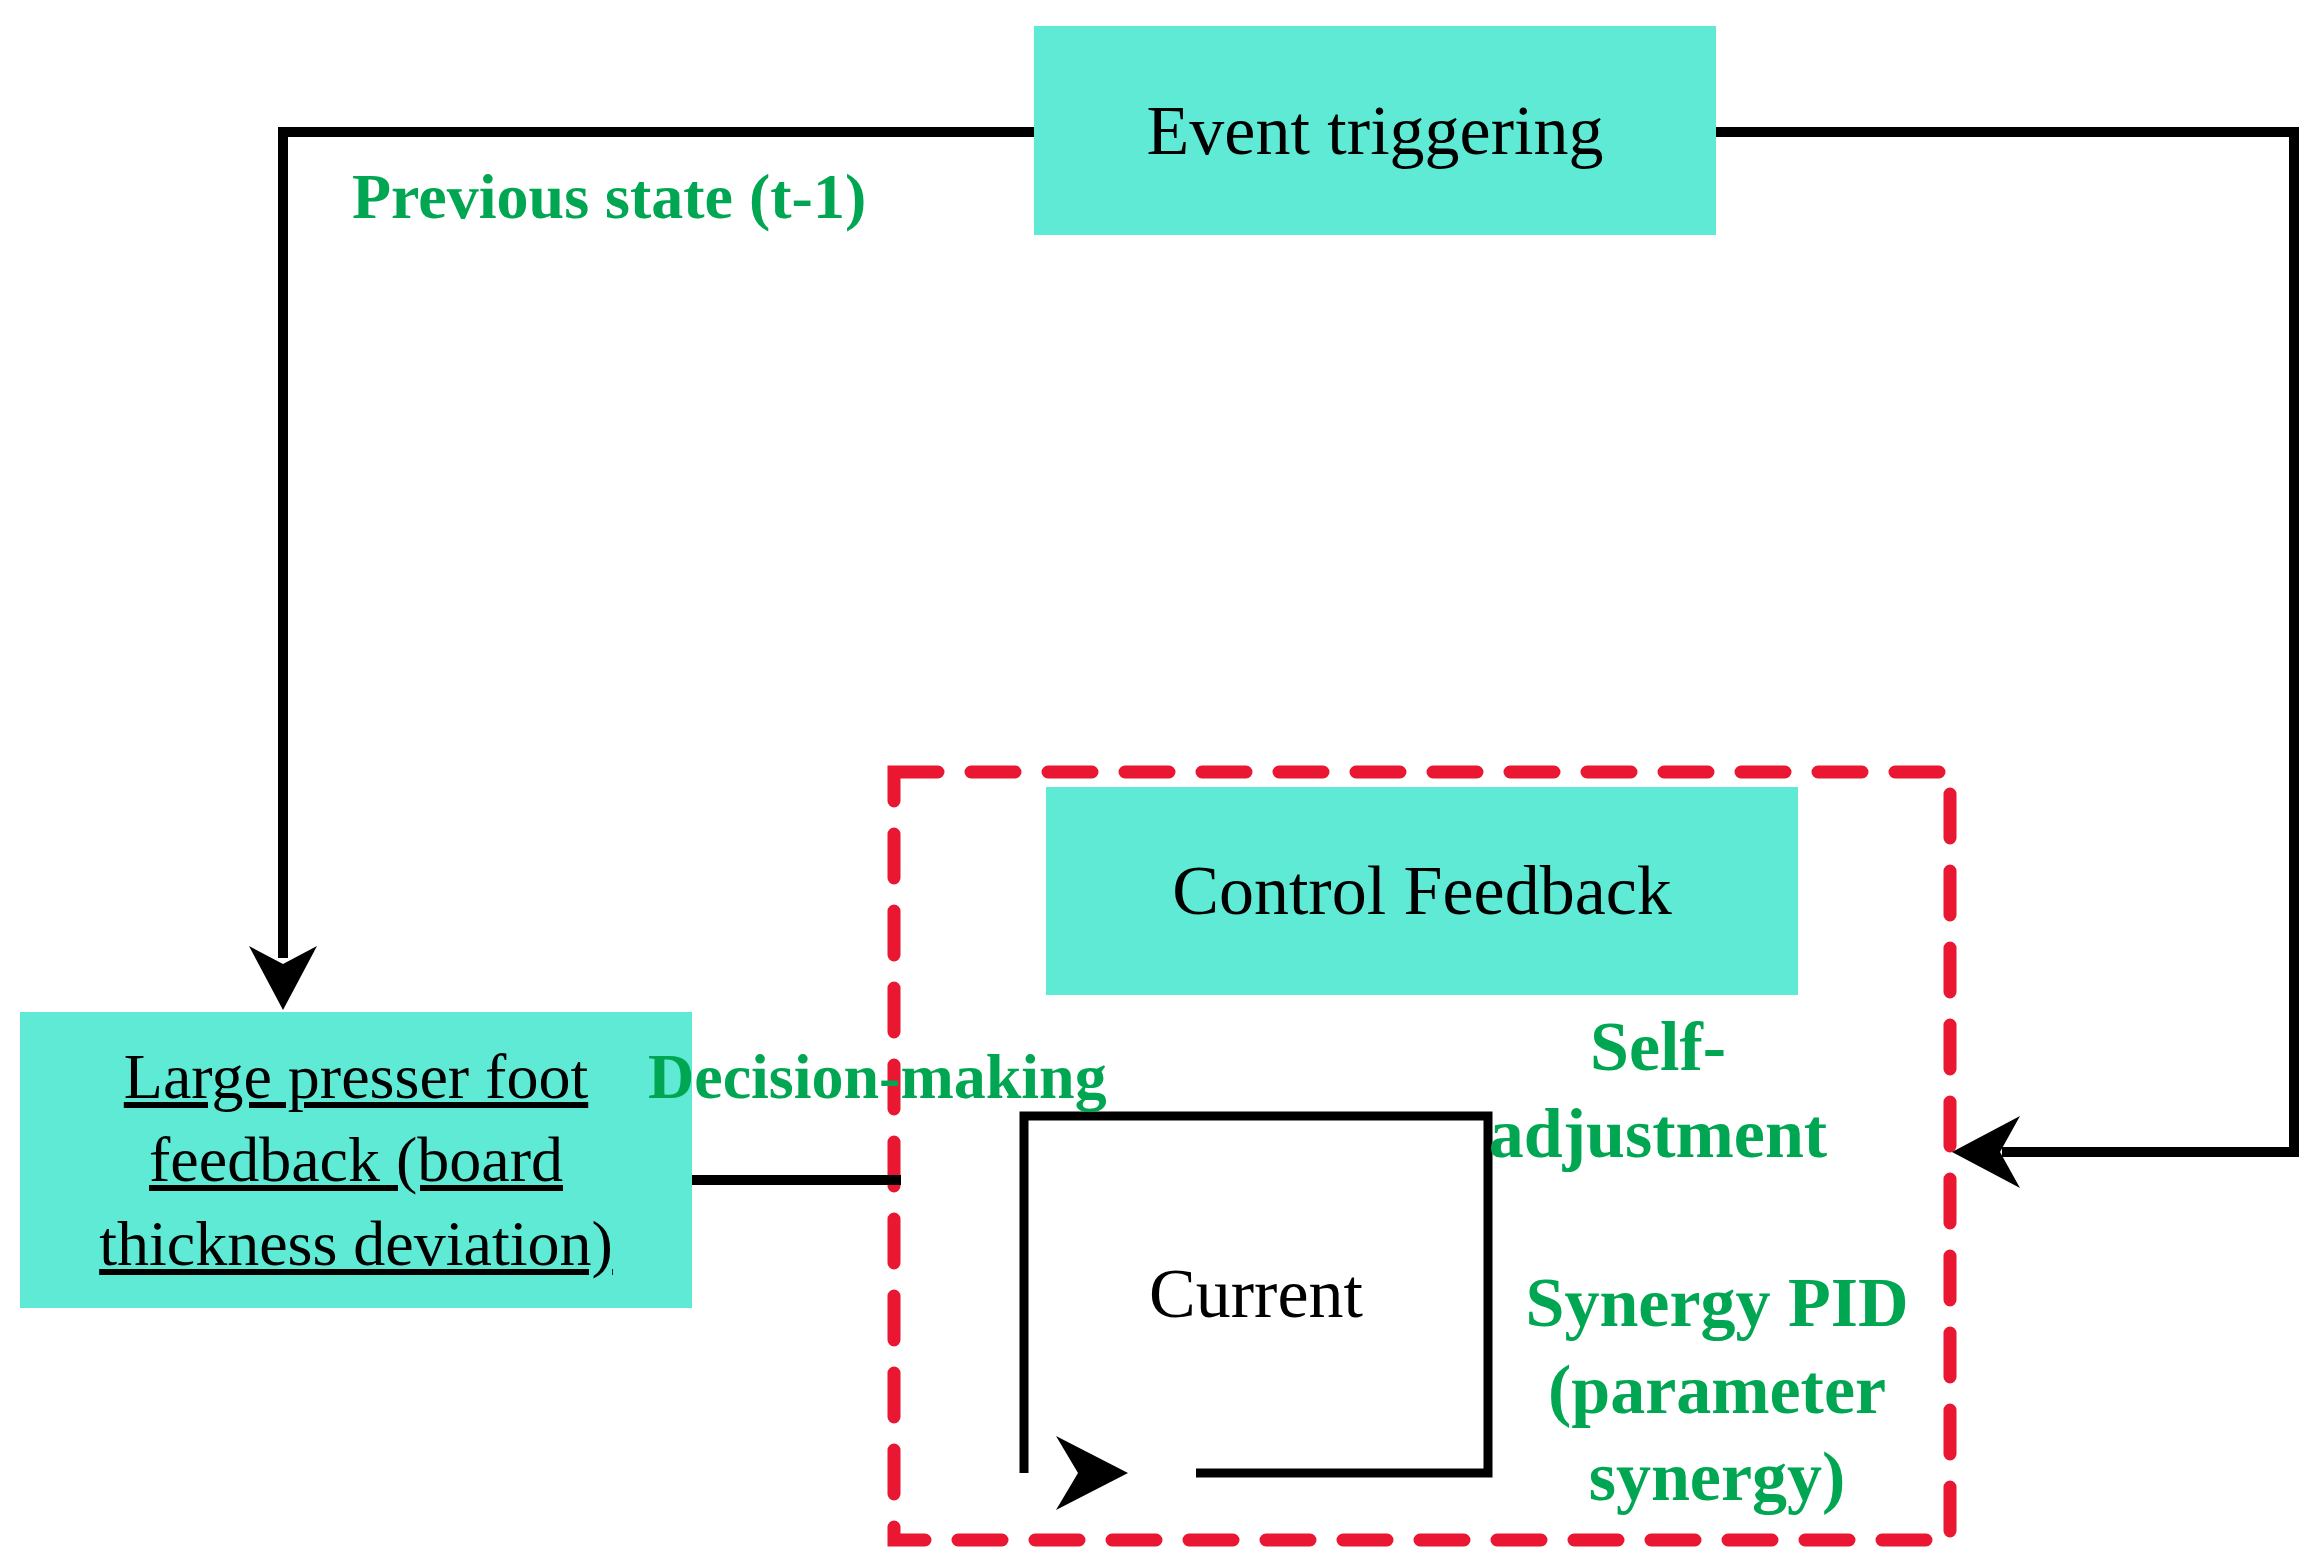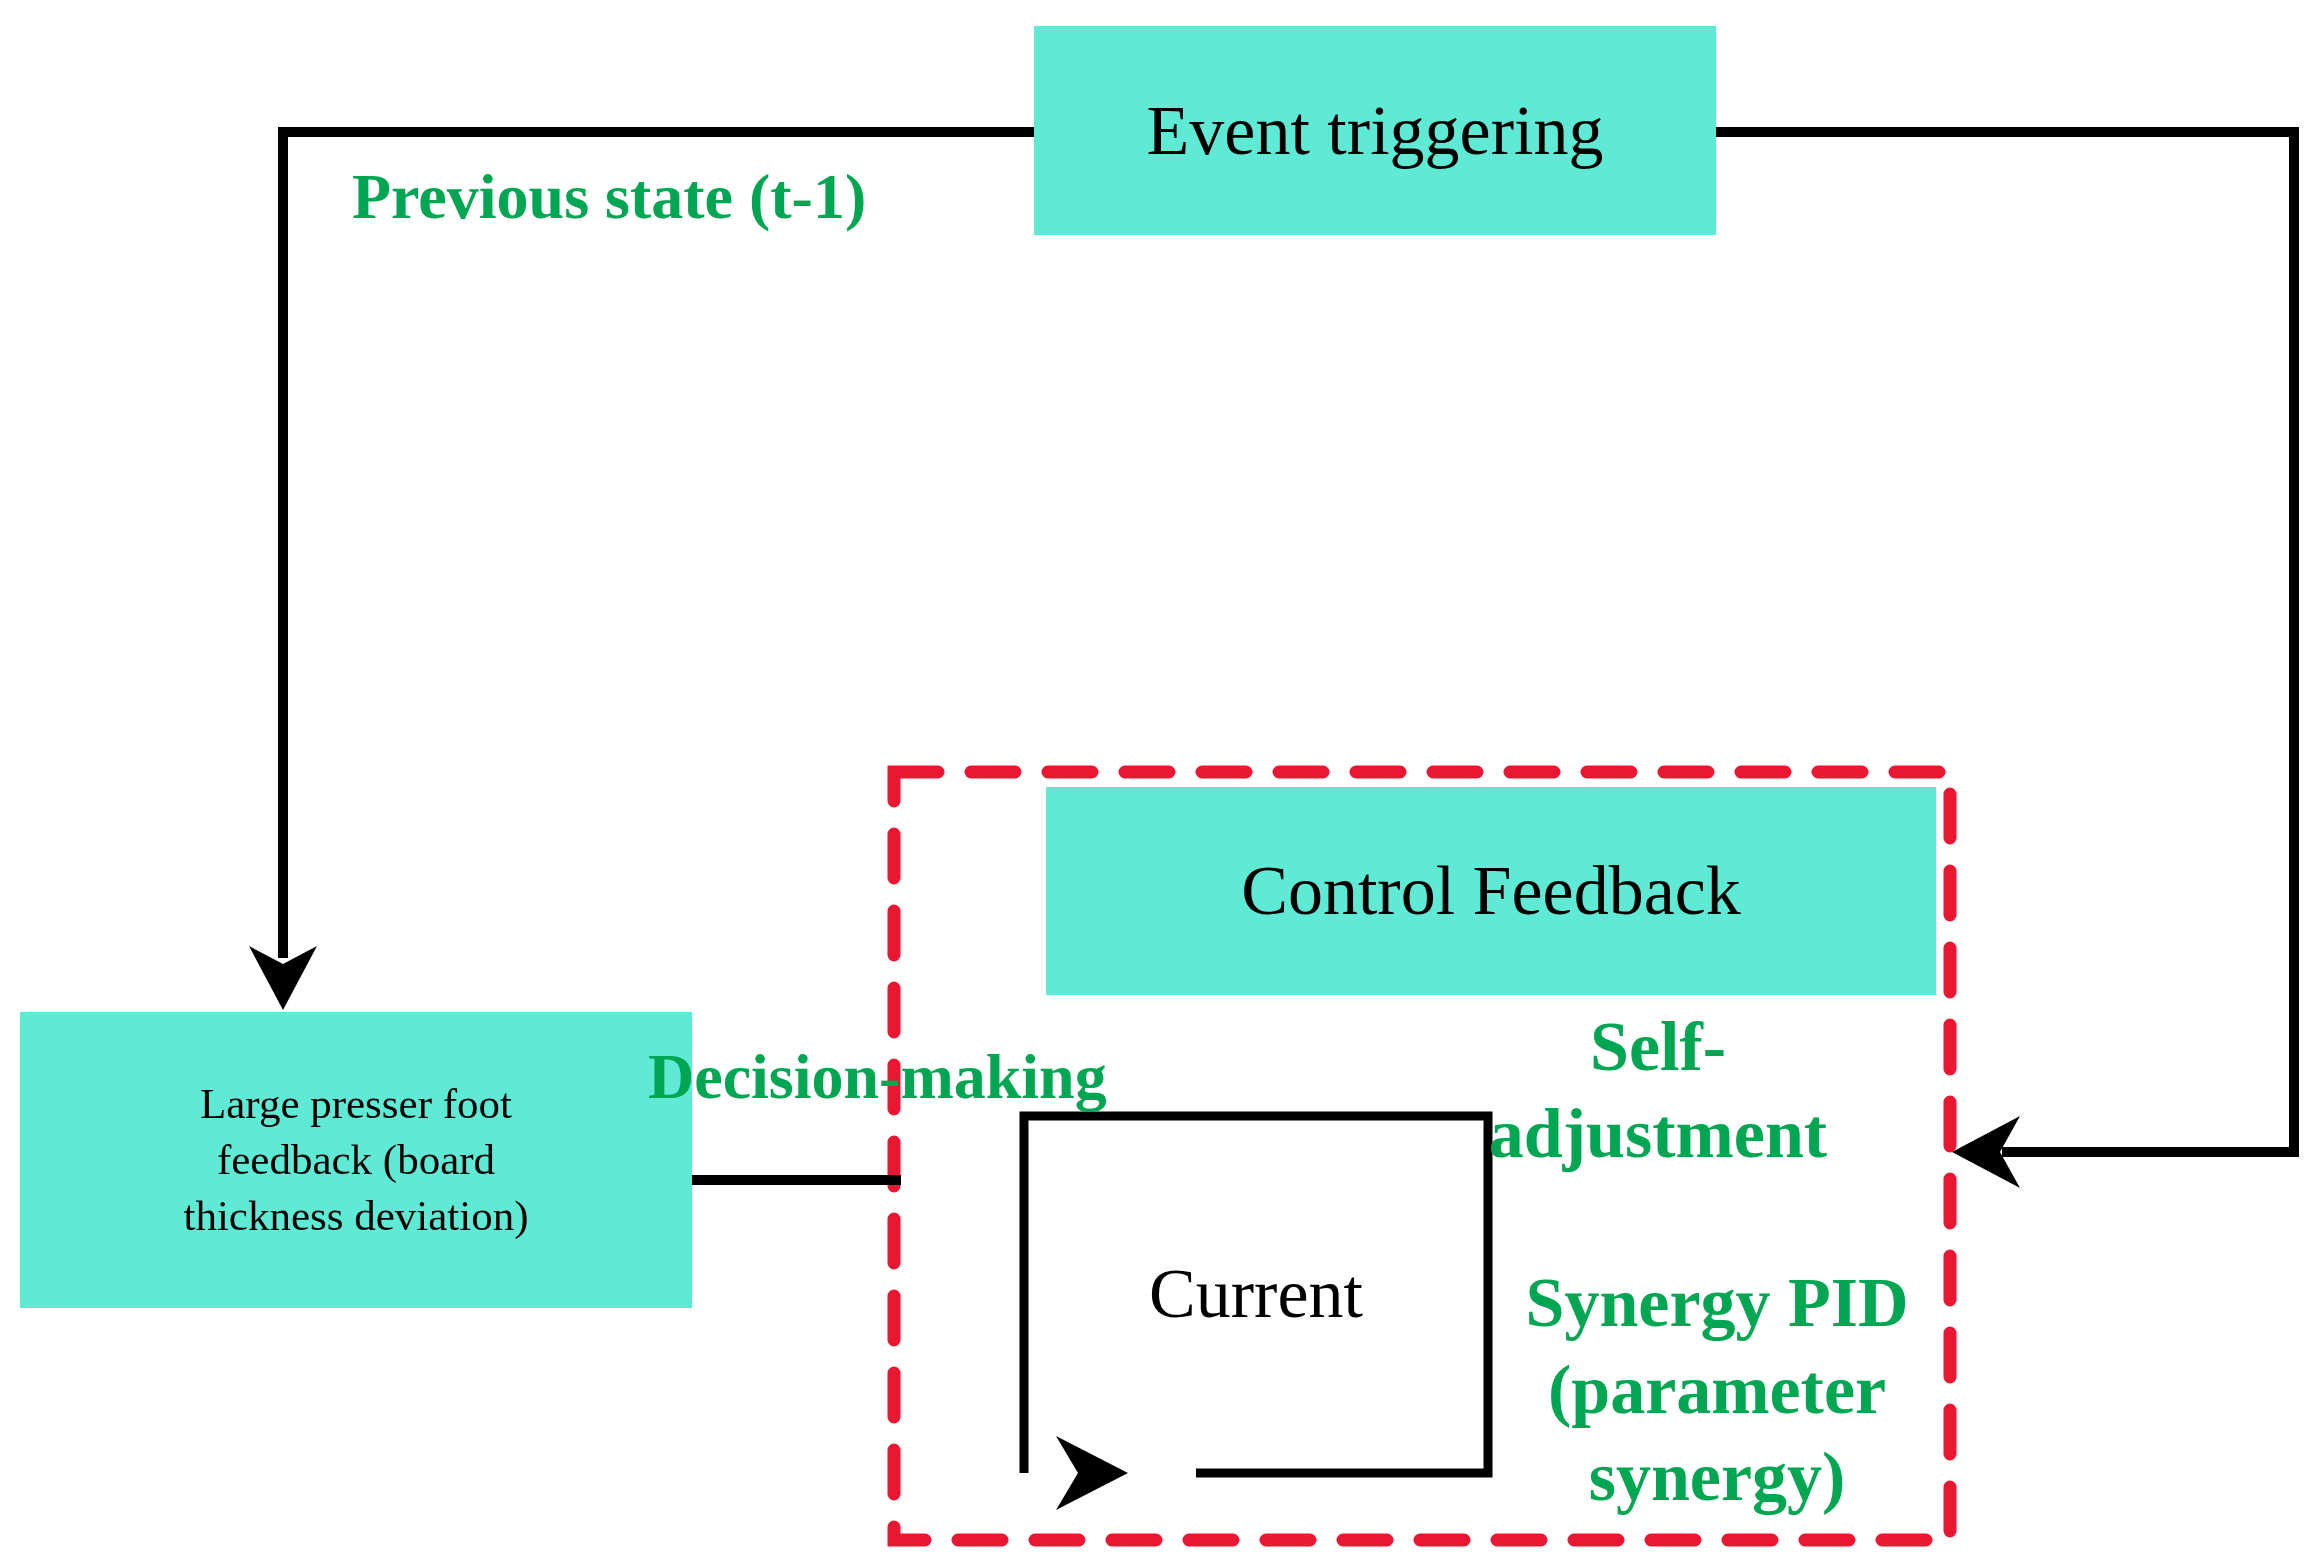--- a/index.html
+++ b/index.html
@@ -29,22 +29,22 @@
     text-align: center;
     color: #000000;
   }
   .node-label {
     font-size: 70px;
     line-height: 1.22;
     color: #000000;
   }
   #event-box      { left: 1034px; top: 26px;   width: 682px; height: 209px; }
   #left-box       { left: 20px;   top: 1012px; width: 672px; height: 296px; }
-  #left-box .node-label { font-size: 43px; line-height: 1.3; }
-  #control-box    { left: 1046px; top: 787px;  width: 890px; height: 208px; }
+  #left-box .node-label { font-size: 64px; line-height: 1.3; text-decoration: underline; }
+  #control-box    { left: 1046px; top: 787px;  width: 752px; height: 208px; }
   #current-text {
     position: absolute;
     left: 1024px; top: 1116px; width: 464px; height: 357px;
     display: flex; flex-direction: row;
     align-items: center; justify-content: center;
     text-align: center;
     font-size: 70px; line-height: 1.24;
     color: #000000;
   }
   .green-label {

